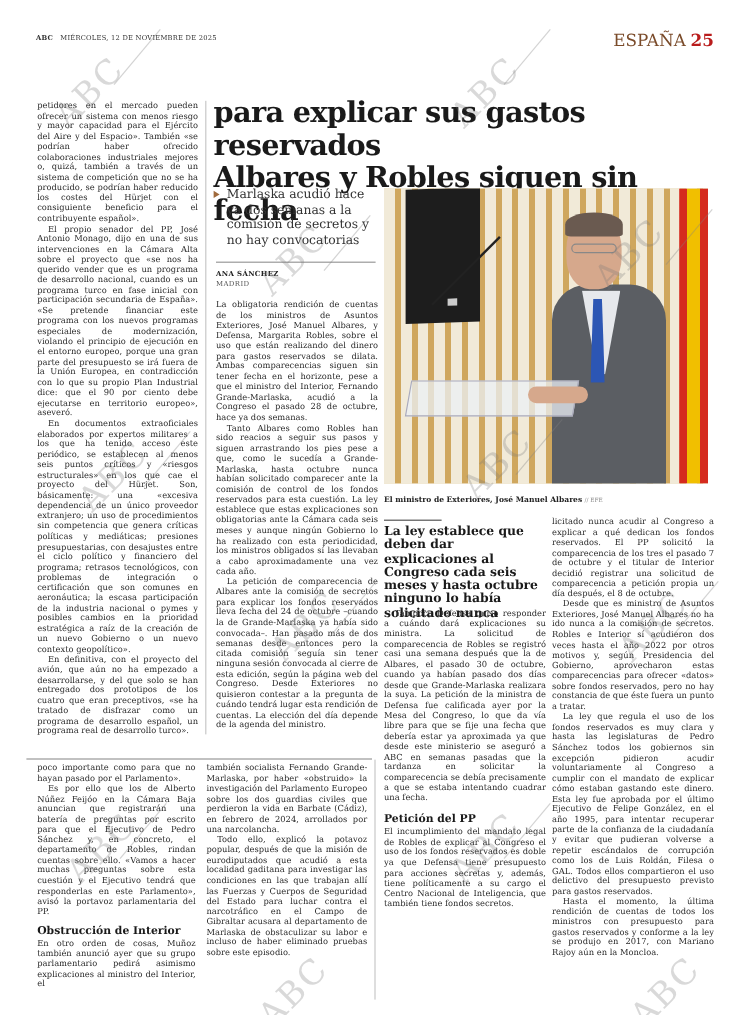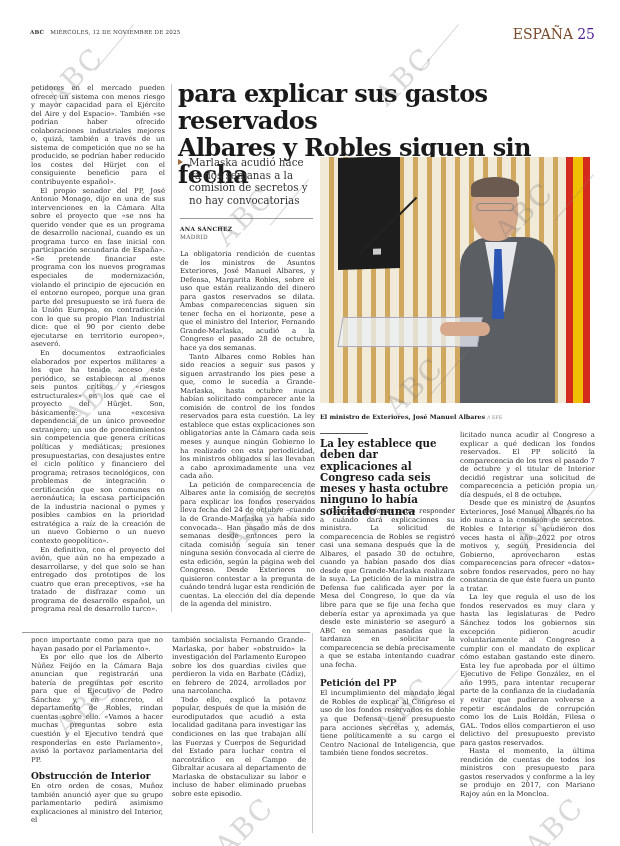--- a/index.html
+++ b/index.html
@@ -7,21 +7,21 @@
   body { position: relative; font-family: "DejaVu Serif", serif; color: #222; }
 
   .p { text-align: justify; font-size: 6.95px; line-height: 8.55px; color: #2a2a2a; hyphens: auto; }
   .p .ind { display: block; text-indent: 9px; }
   .p span.blk { display: block; }
 
   #header-bar { position: absolute; top: 26px; left: 30px; right: 25px; height: 20px; }
   #hdr-left { position: absolute; left: 0; top: 3px; font-size: 5.6px; color: #333; letter-spacing: 0.2px; }
   #hdr-left b { font-weight: bold; margin-right: 6px; }
   #hdr-right { position: absolute; right: 0; top: 0; font-size: 14px; color: #7a4b2a; font-family: "DejaVu Serif", serif; }
-  #hdr-right .pg { color: #4c1d95; margin-left: 4px; }
+  #hdr-right .pg { color: #b91c1c; margin-left: 4px; font-weight: bold; }
 
   #col1 { position: absolute; left: 31px; top: 84px; width: 134px; }
   #vrule1 { position: absolute; left: 171px; top: 84px; width: 1px; height: 528px; background: #c8c8c8; }
 
   #headline { position: absolute; left: 178px; top: 80px; width: 420px; font-family: "DejaVu Serif", serif; font-weight: bold; font-size: 24px; line-height: 27px; color: #1a1a1a; letter-spacing: -0.6px; }
 
   #subhead { position: absolute; left: 180px; top: 156px; width: 135px; font-size: 10.3px; line-height: 12.6px; color: #333; }
   #subhead .tri { position: absolute; left: -2px; top: 3px; width: 0; height: 0; border-left: 5px solid #a06a3c; border-top: 3.5px solid transparent; border-bottom: 3.5px solid transparent; }
   #subhead .txt { display: block; padding-left: 9px; }
   #sub-rule { position: absolute; left: 180px; top: 218px; width: 133px; height: 1px; background: #999; }

